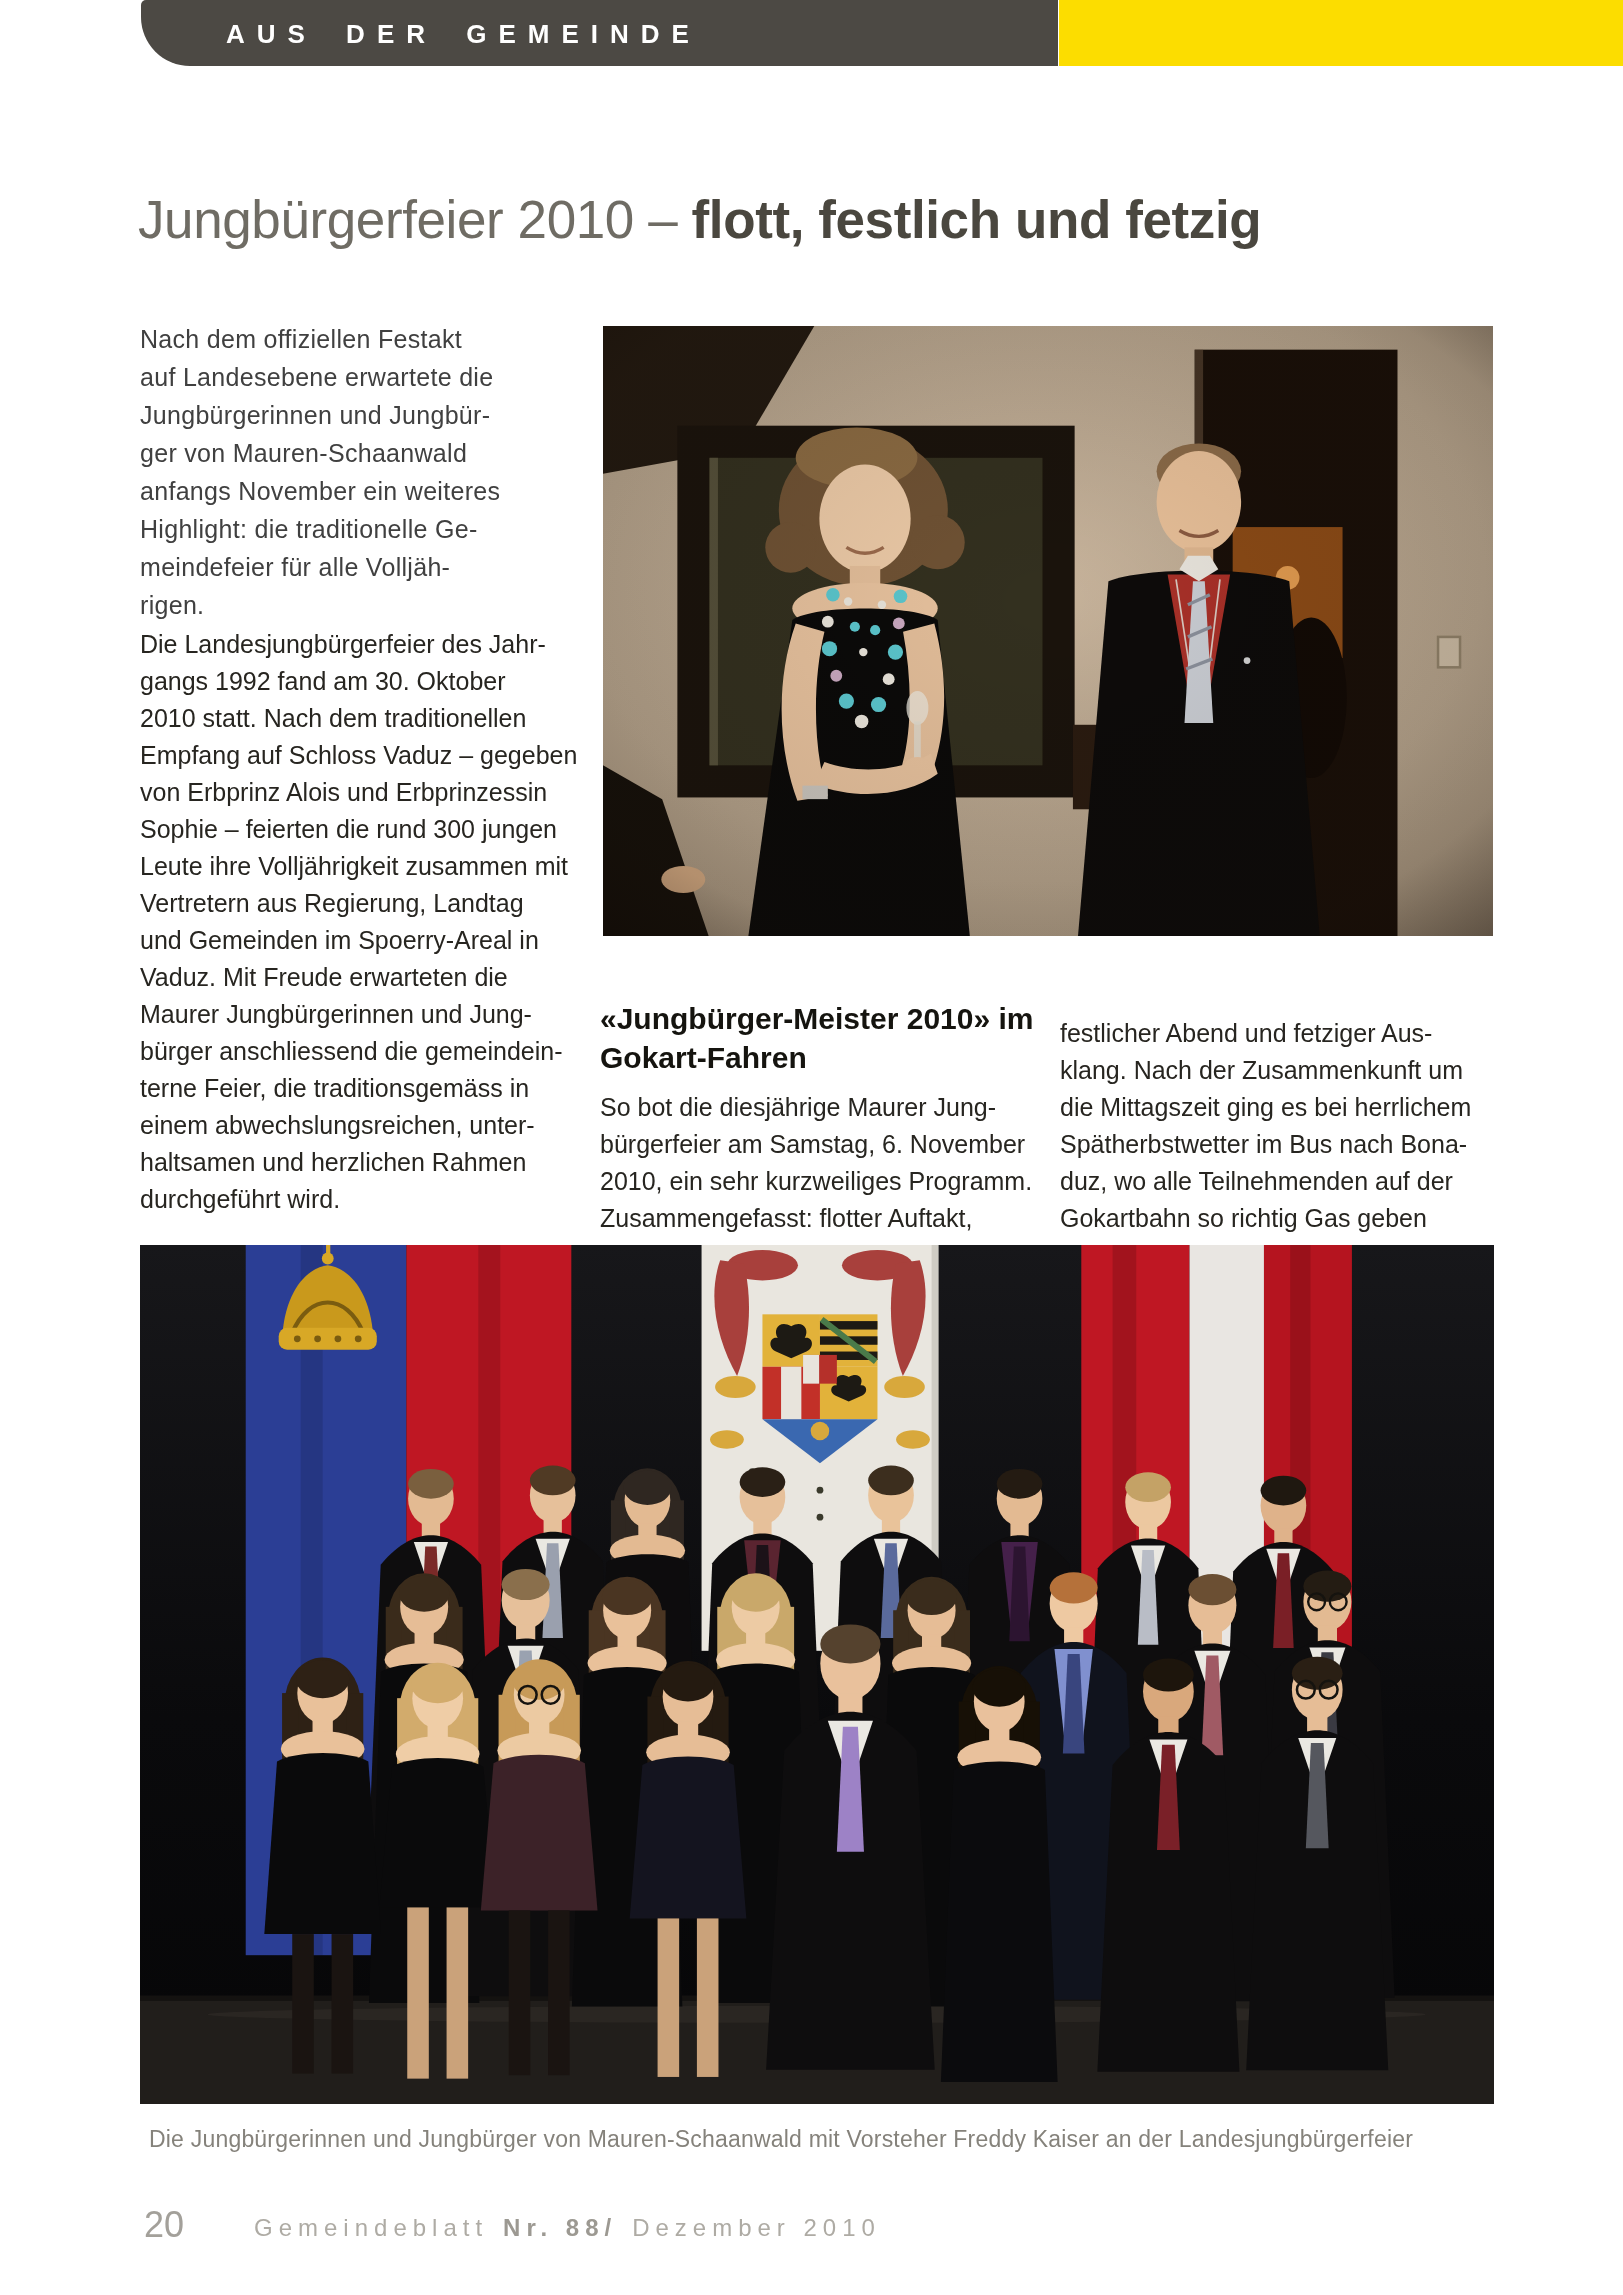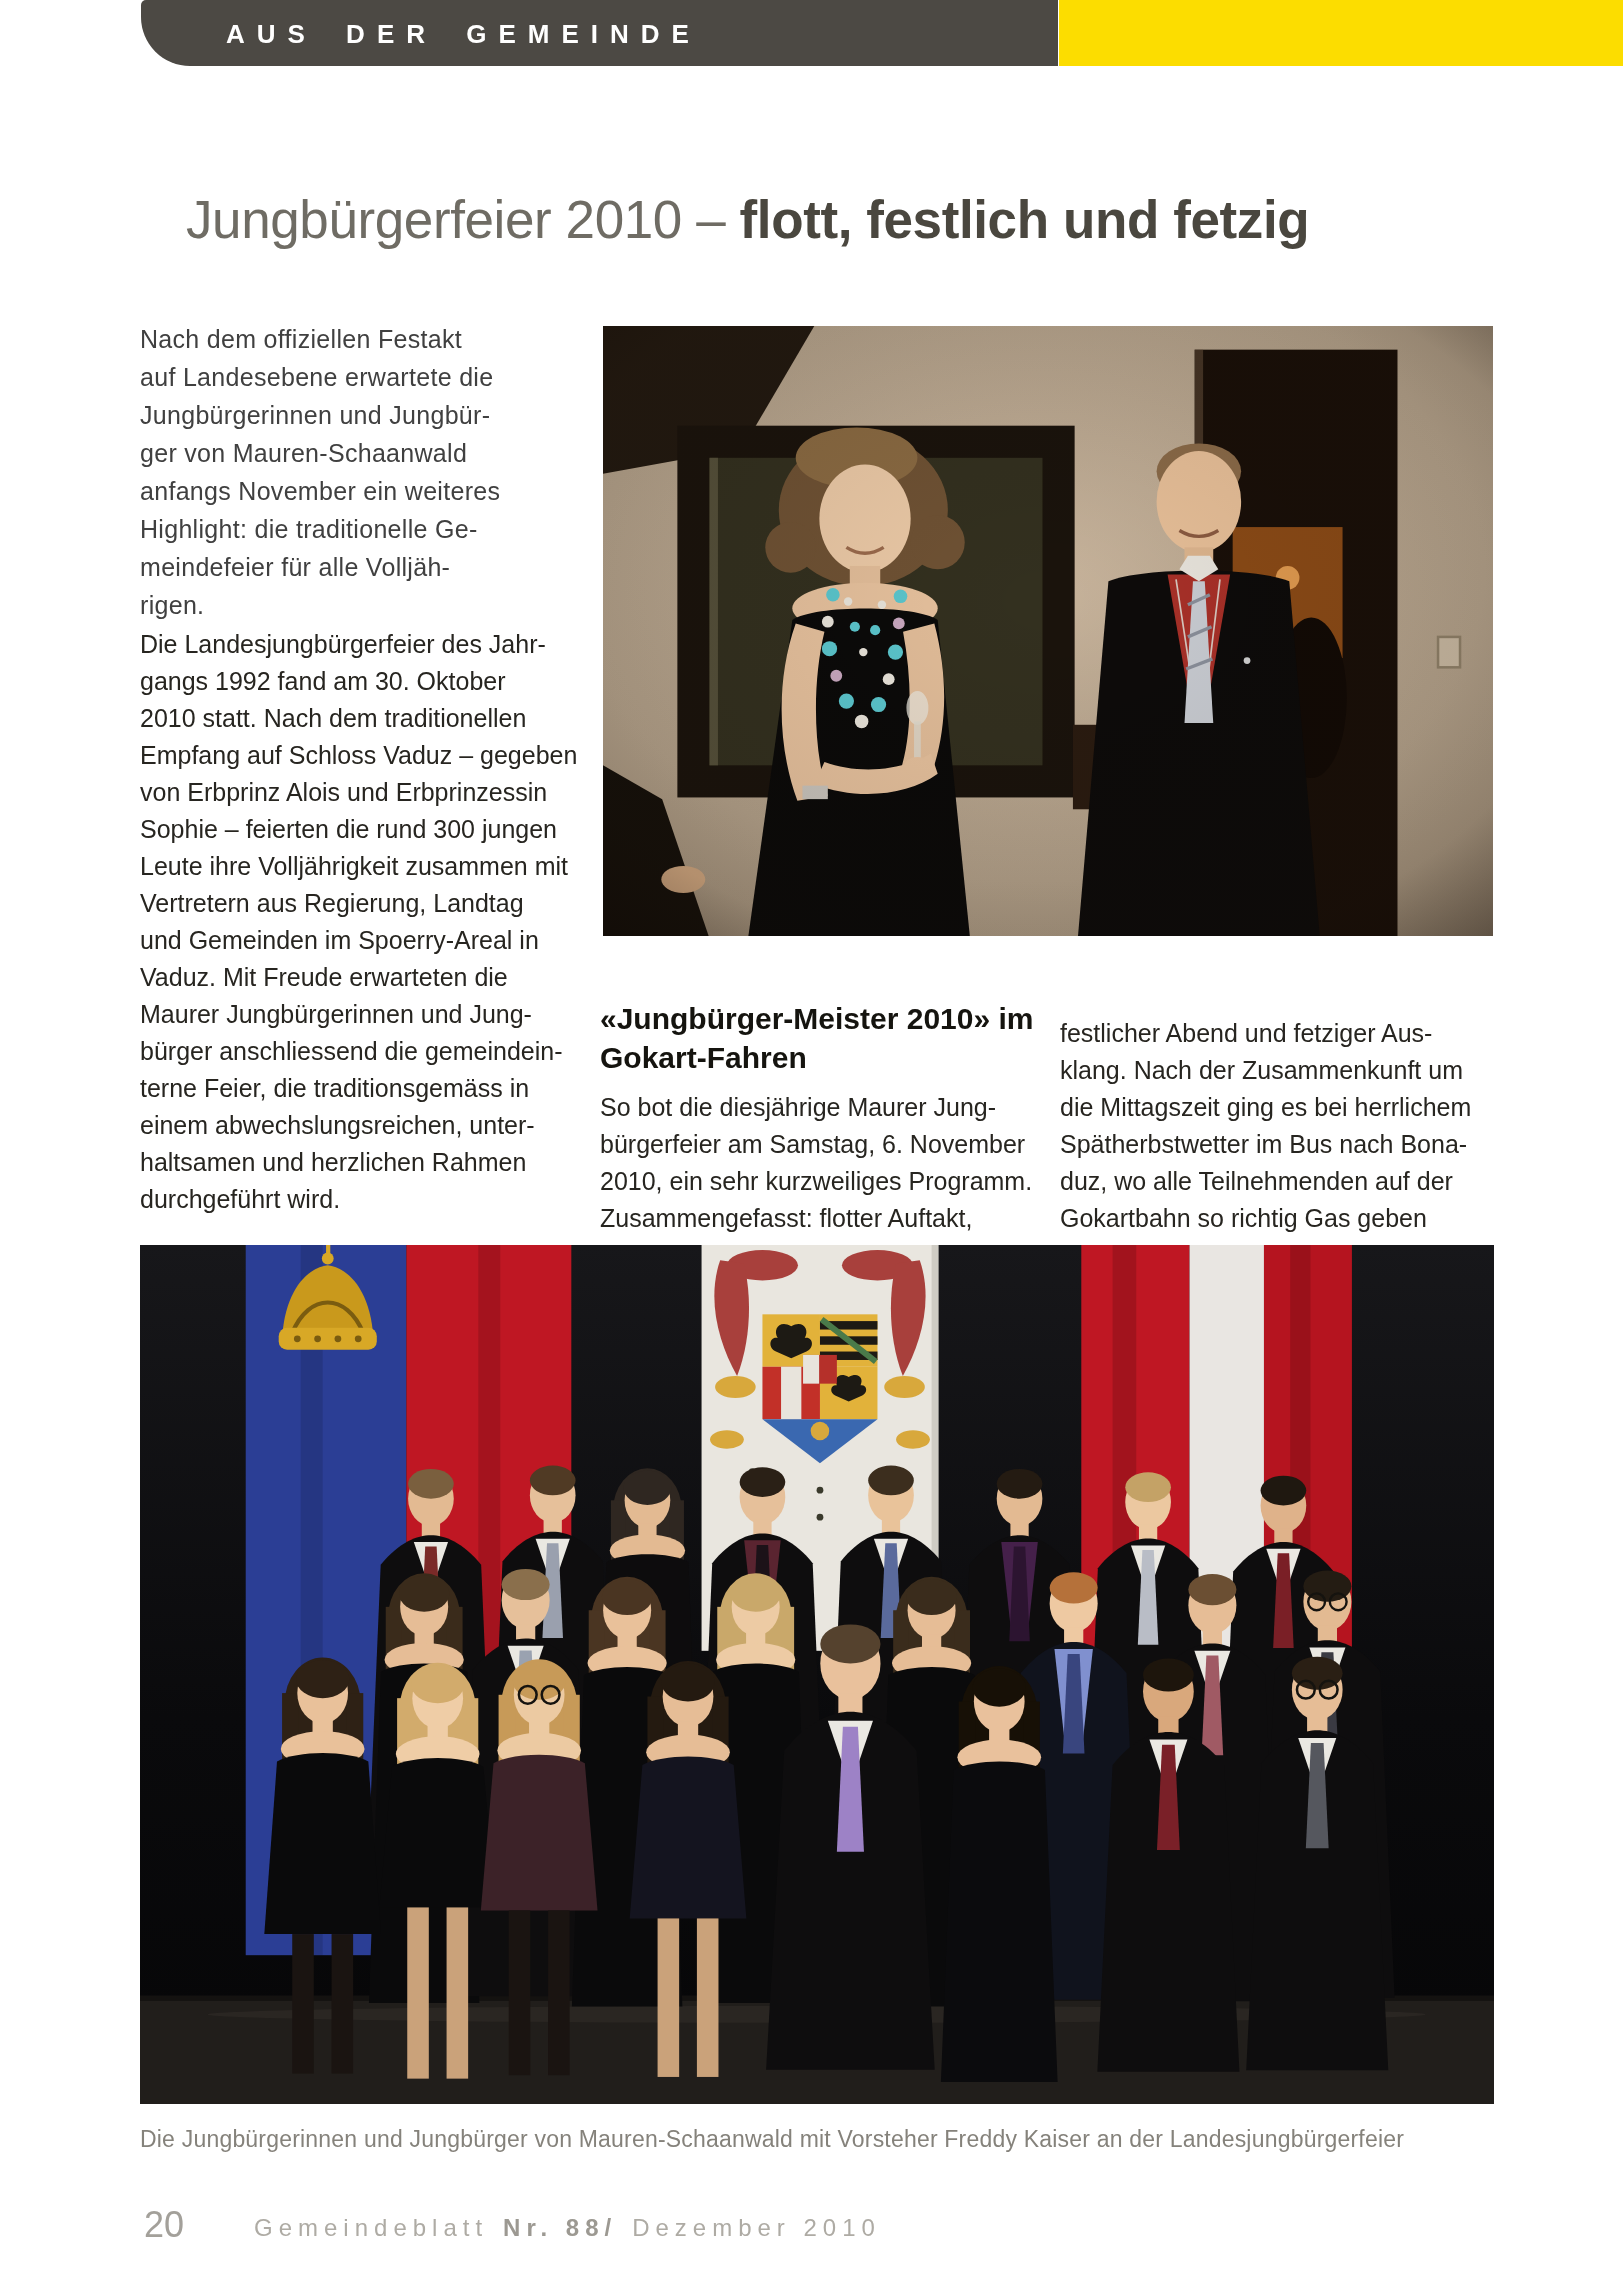--- a/index.html
+++ b/index.html
@@ -9,37 +9,37 @@
   
   .banner-dark{position:absolute;left:141px;top:0;width:917px;height:66px;
                background:#4c4944;border-radius:5px 0 0 49px;}
   .banner-label{position:absolute;left:85px;top:0;height:66px;line-height:68px;
                 color:#ffffff;font-size:26px;font-weight:bold;letter-spacing:12px;
                 word-spacing:10px;white-space:nowrap;}
   .banner-yellow{position:absolute;left:1059px;top:0;width:565px;height:66px;background:#fcdd00;}
 
   
   .headline{position:absolute;left:138px;top:189px;font-size:53px;white-space:nowrap;letter-spacing:-0.4px;}
-  .headline .light{color:#6f6c64;font-weight:400;margin-left:48px;}
+  .headline .light{color:#6f6c64;font-weight:400;}
   .headline .bold{color:#4a473f;font-weight:700;}
 
   
   .prelines{white-space:pre-line;}
   .intro{position:absolute;left:140px;top:320px;width:473px;font-size:25px;line-height:38px;
          color:#404040;letter-spacing:0.3px;}
   .body-text{font-size:25px;line-height:37px;color:#272520;}
   .col1{position:absolute;left:140px;top:626px;width:473px;}
   .col2{position:absolute;left:600px;top:1089px;width:482px;}
   .col3{position:absolute;left:1060px;top:1015px;width:448px;}
   .subhead{position:absolute;left:600px;top:999px;font-size:30px;font-weight:bold;
            color:#15140f;line-height:39px;}
 
   .caption{position:absolute;font-size:23px;color:#85827b;letter-spacing:0.2px;}
   .caption1{left:602px;top:949px;width:888px;}
-  .caption2{left:140px;top:2126px;width:1353px;}
+  .caption2{left:149px;top:2126px;width:1353px;}
 
   
   .photo{position:absolute;overflow:hidden;background:#111;}
   .photo1{left:603px;top:326px;width:890px;height:610px;}
   .photo2{left:140px;top:1245px;width:1354px;height:859px;}
   .photo svg{display:block;width:100%;height:100%;}
 
   
   .page-number{position:absolute;left:144px;top:2204px;font-size:36px;color:#a3a09a;}
   .footer-line{position:absolute;left:254px;top:2214px;font-size:24px;color:#aeaba4;

